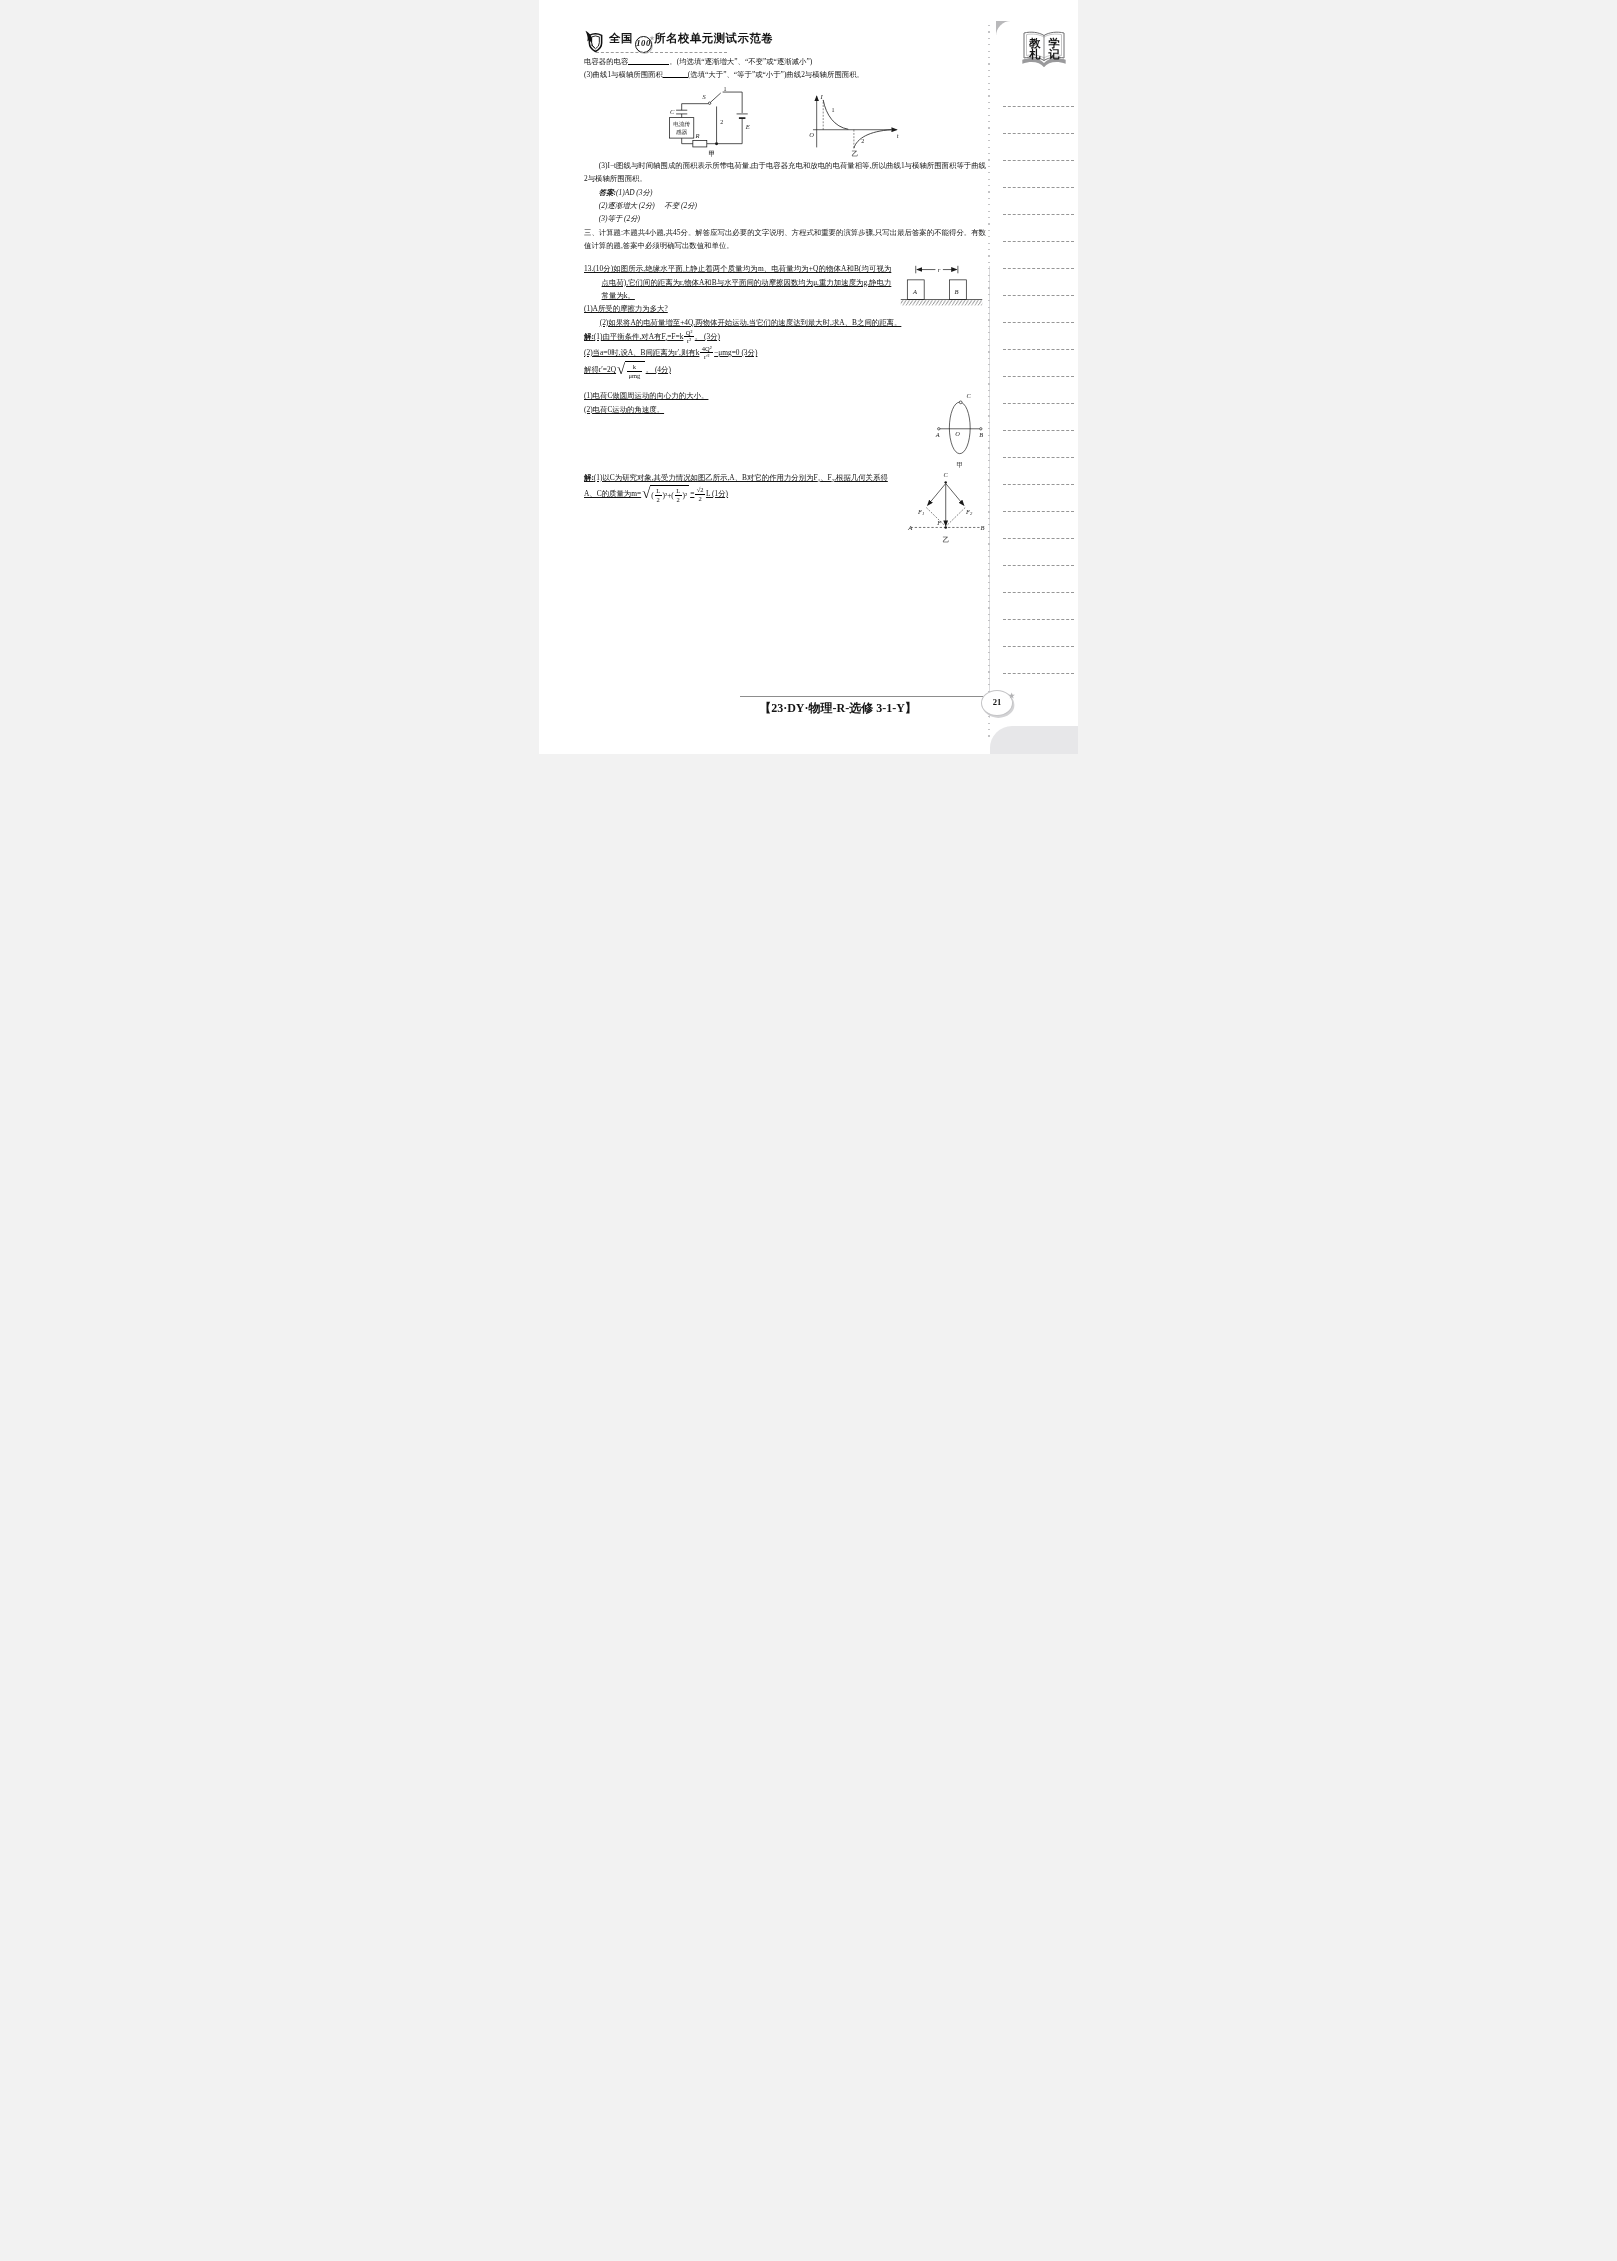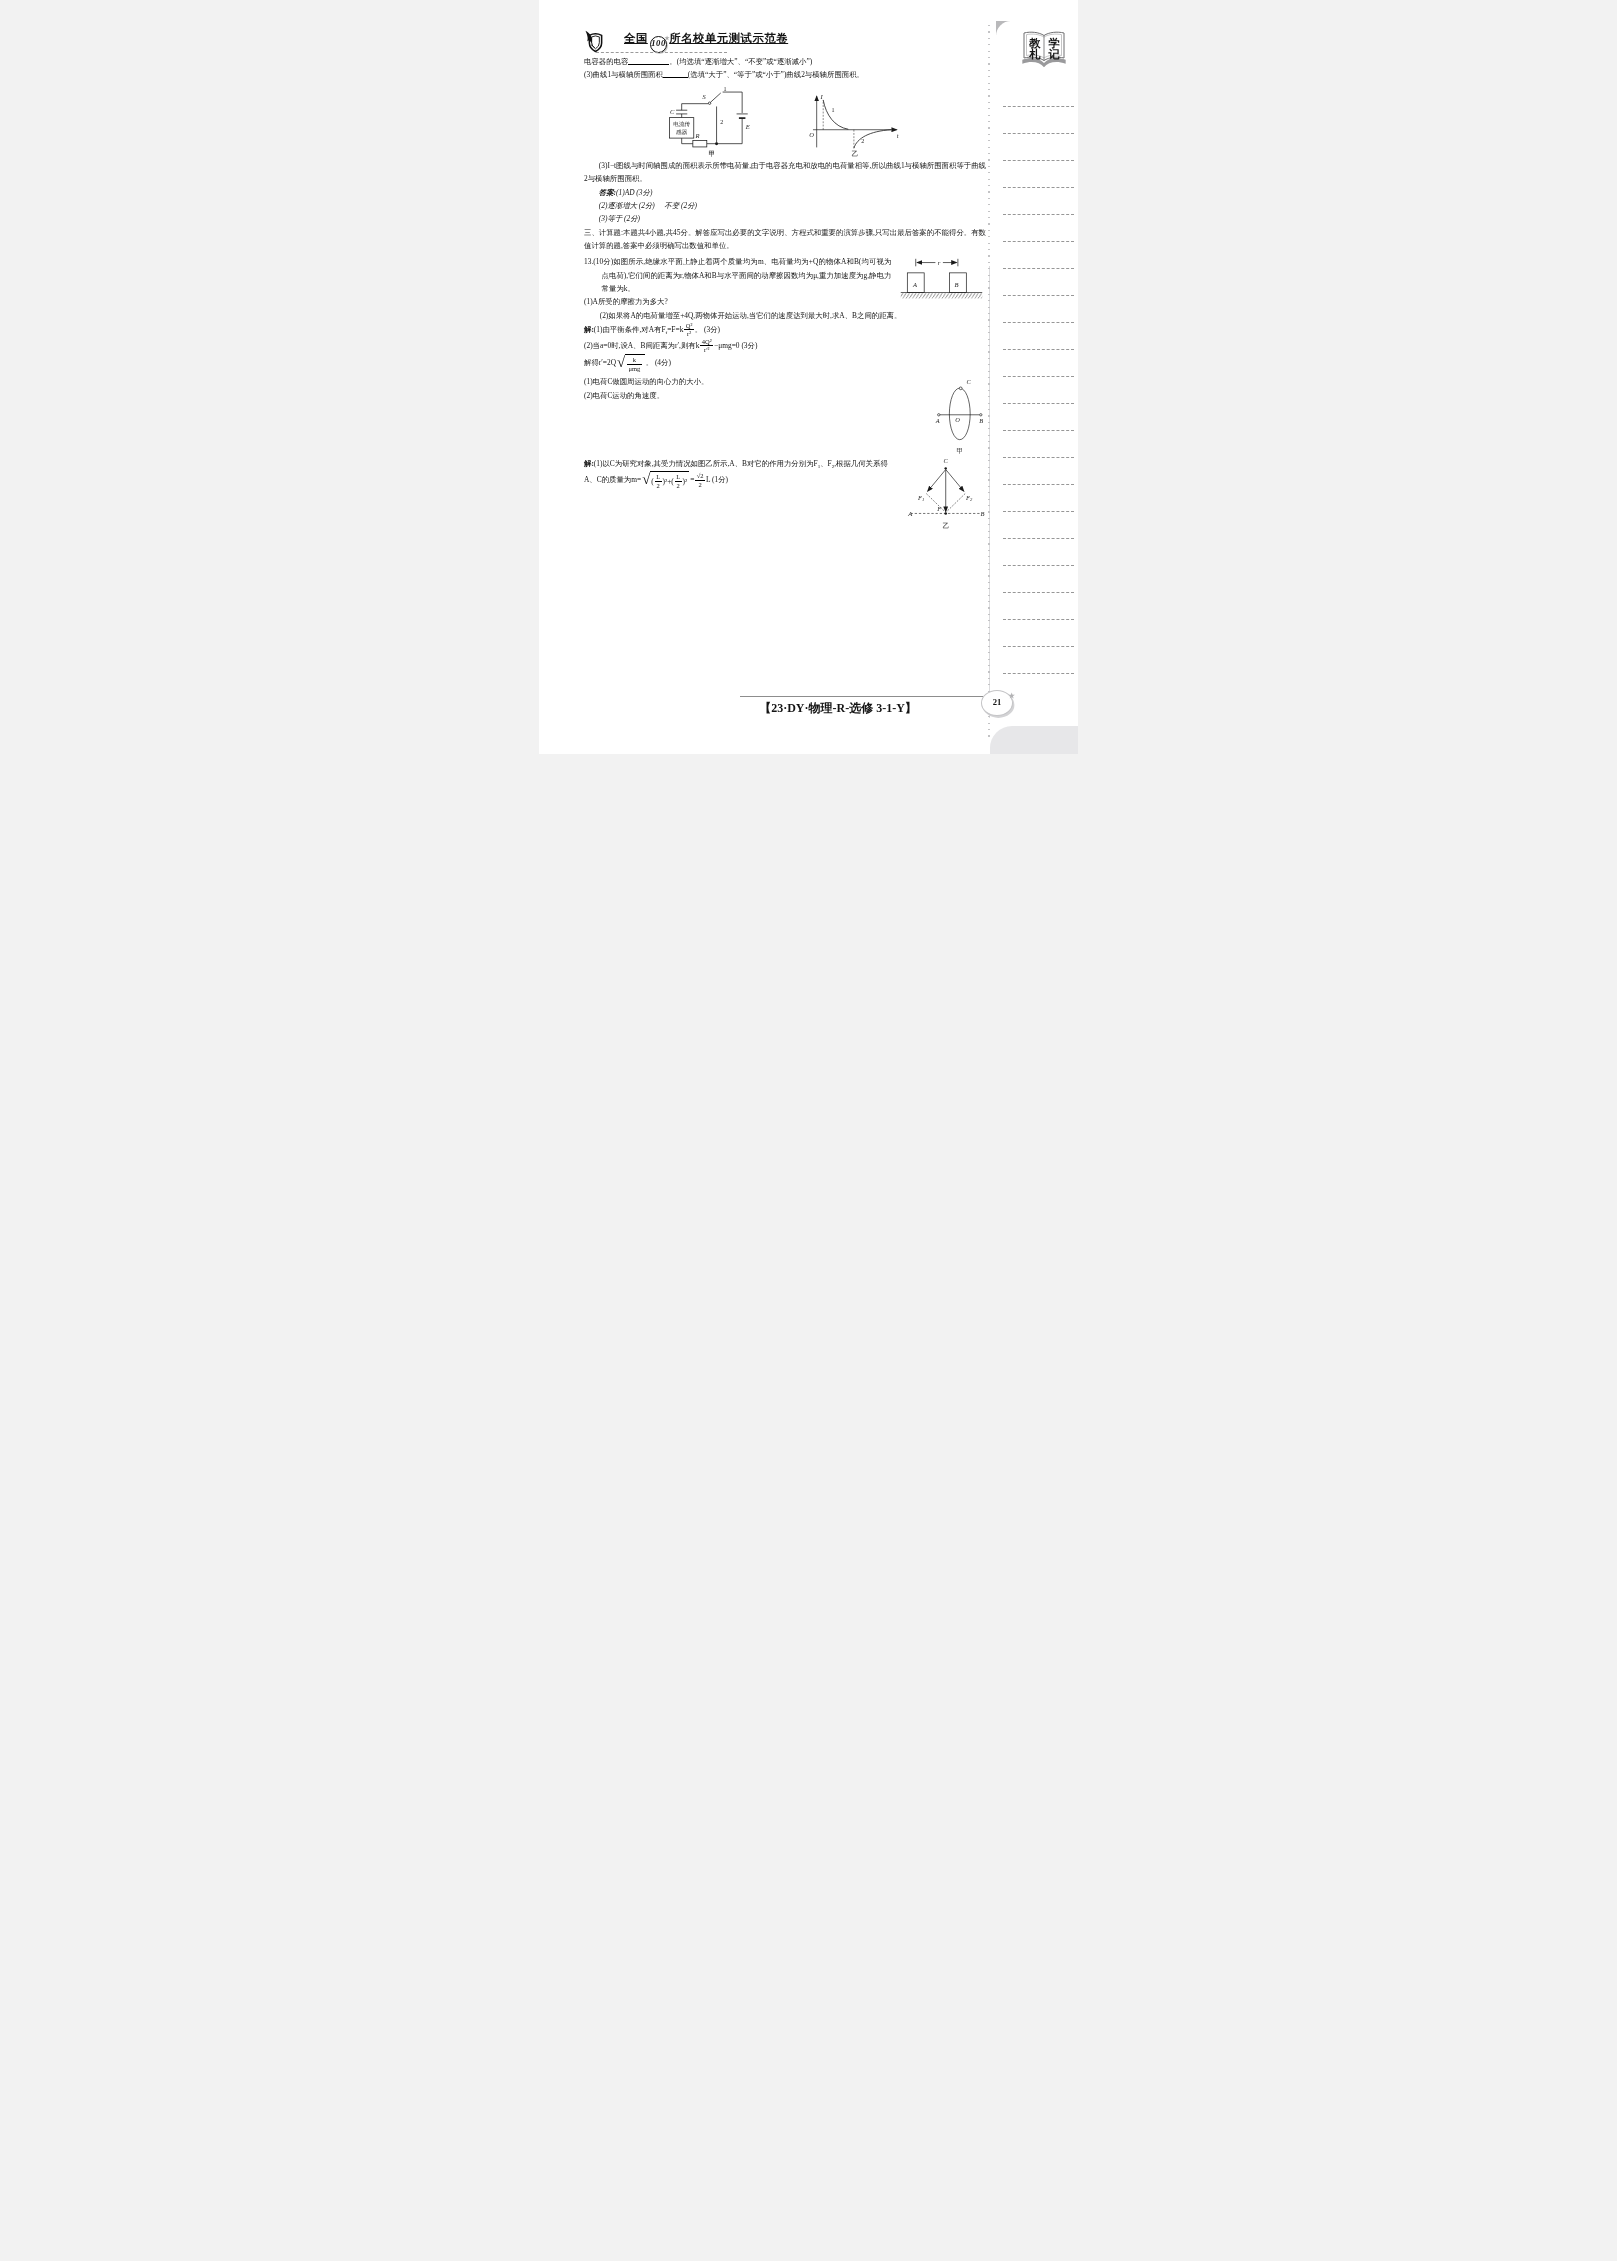--- a/index.html
+++ b/index.html
@@ -2,22 +2,22 @@
 <html style="font-size:7.6px"><head>
 <meta charset="utf-8">
 <style>
   html,body{margin:0;padding:0;background:#f2f2f2;}
   .page{position:relative;width:539px;height:754px;background:#fff;margin:0 auto;
         font-family:"Liberation Serif","DejaVu Serif",serif;color:#141414;overflow:hidden;}
 
   
   .header{position:absolute;left:45px;top:29.5px;width:200px;height:28.5px;}
   .logo{position:absolute;left:0;top:0;width:23px;height:23px;}
-  .brand{position:absolute;left:40px;top:1.9px;white-space:nowrap;font-weight:bold;
-         font-size:11.4px;letter-spacing:0.5px;text-decoration:underline;}
+  .brand{position:absolute;left:25px;top:1.9px;white-space:nowrap;font-weight:bold;
+         font-size:11.4px;letter-spacing:0.5px;}
   .brand-num{display:inline-block;width:15.7px;height:15.7px;border:1.2px solid #111;border-radius:50%;
              text-align:center;line-height:13.8px;font-size:8.6px;font-style:italic;position:relative;
              box-shadow:1px 1px 0 #c9c9c9;margin:0 1.9px;vertical-align:-3.3px;background:#fff;}
   .brand-num .bstar{position:absolute;top:-4.8px;right:-3.8px;color:#a9a9a9;font-size:5.7px;font-style:normal;}
   .brand-underline{position:absolute;left:12.4px;top:22.4px;width:131px;border-top:1.2px dashed #9a9a9a;}
 
   
   .main{position:absolute;left:45px;top:55px;width:402px;font-size:7.4px;line-height:1.8;
         text-align:justify;}
   .main p{margin:0;}
@@ -28,21 +28,21 @@
   .blank.w2{width:25px;}
 
   .figrow{margin:4.8px 0 1.9px 80px;display:flex;gap:27.6px;align-items:flex-start;}
 
   .para{text-indent:2em;margin-top:1px;}
   .b{font-weight:bold;}
   .ansline{text-indent:2em;margin-top:1px;font-style:italic;}
   .gap2{display:inline-block;width:9.5px;}
   .section3{font-weight:normal;margin-top:3.3px;}
 
-  .qblock{margin-top:3px;}
+  .qblock{margin-top:10px;text-decoration:underline;}
   .qbody{padding-left:17.6px;text-indent:-17.6px;}
   .item{margin-left:15.7px;}
   .item2{padding-left:30px;text-indent:-14.3px;}
   .sol{margin-left:15.7px;margin-top:3.3px;}
 
   .fig13{float:right;width:89px;margin:1px 0 1px 5.7px;}
   .fig14a{float:right;width:52px;margin:0 0 1px 6.7px;}
   .fig14b{float:right;width:81px;margin:0 0 0 4.8px;}
   .clear{clear:both;}
 

